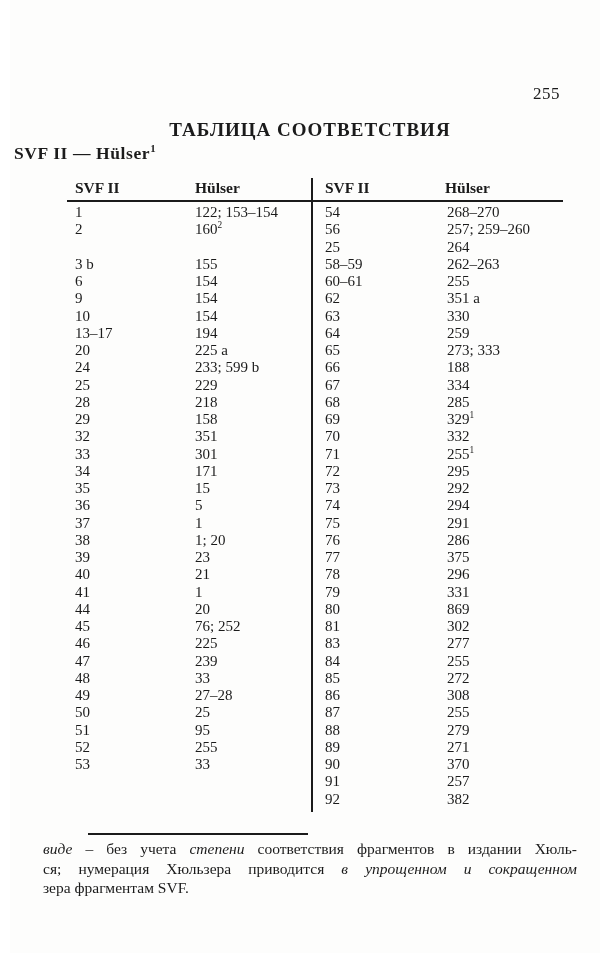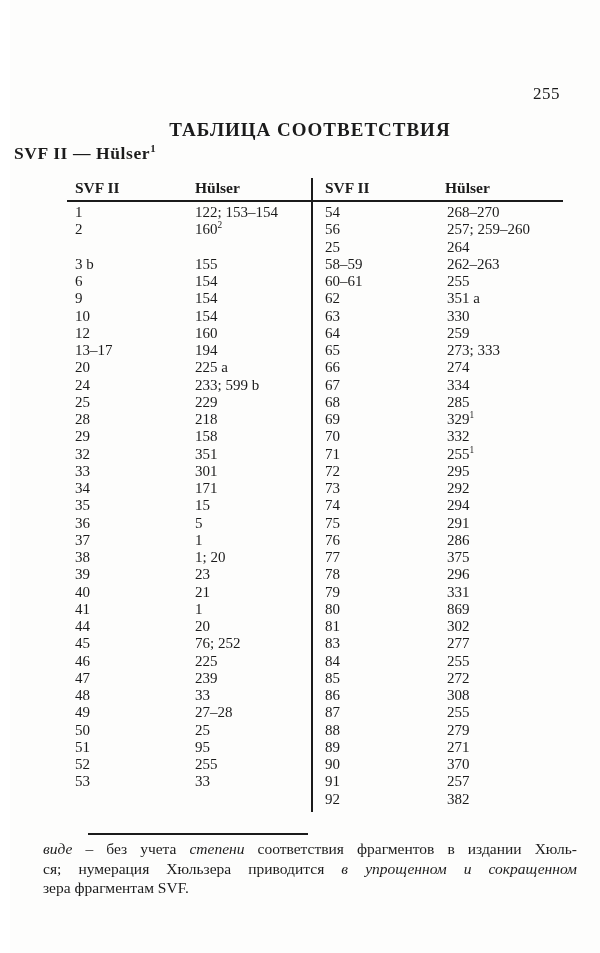--- a/index.html
+++ b/index.html
@@ -86,24 +86,20 @@
           </div>
           <div class="trow">
             <span>9</span>
             <span>154</span>
           </div>
           <div class="trow">
             <span>10</span>
             <span>154</span>
           </div>
           <div class="trow">
-            <span>12</span>
-            <span>160</span>
-          </div>
-          <div class="trow">
             <span>13–17</span>
             <span>194</span>
           </div>
           <div class="trow">
             <span>20</span>
             <span>225 a</span>
           </div>
           <div class="trow">
             <span>24</span>
             <span>233; 599 b</span>
@@ -233,21 +229,21 @@
           <div class="trow">
             <span>64</span>
             <span>259</span>
           </div>
           <div class="trow">
             <span>65</span>
             <span>273; 333</span>
           </div>
           <div class="trow">
             <span>66</span>
-            <span>274</span>
+            <span>188</span>
           </div>
           <div class="trow">
             <span>67</span>
             <span>334</span>
           </div>
           <div class="trow">
             <span>68</span>
             <span>285</span>
           </div>
           <div class="trow">

